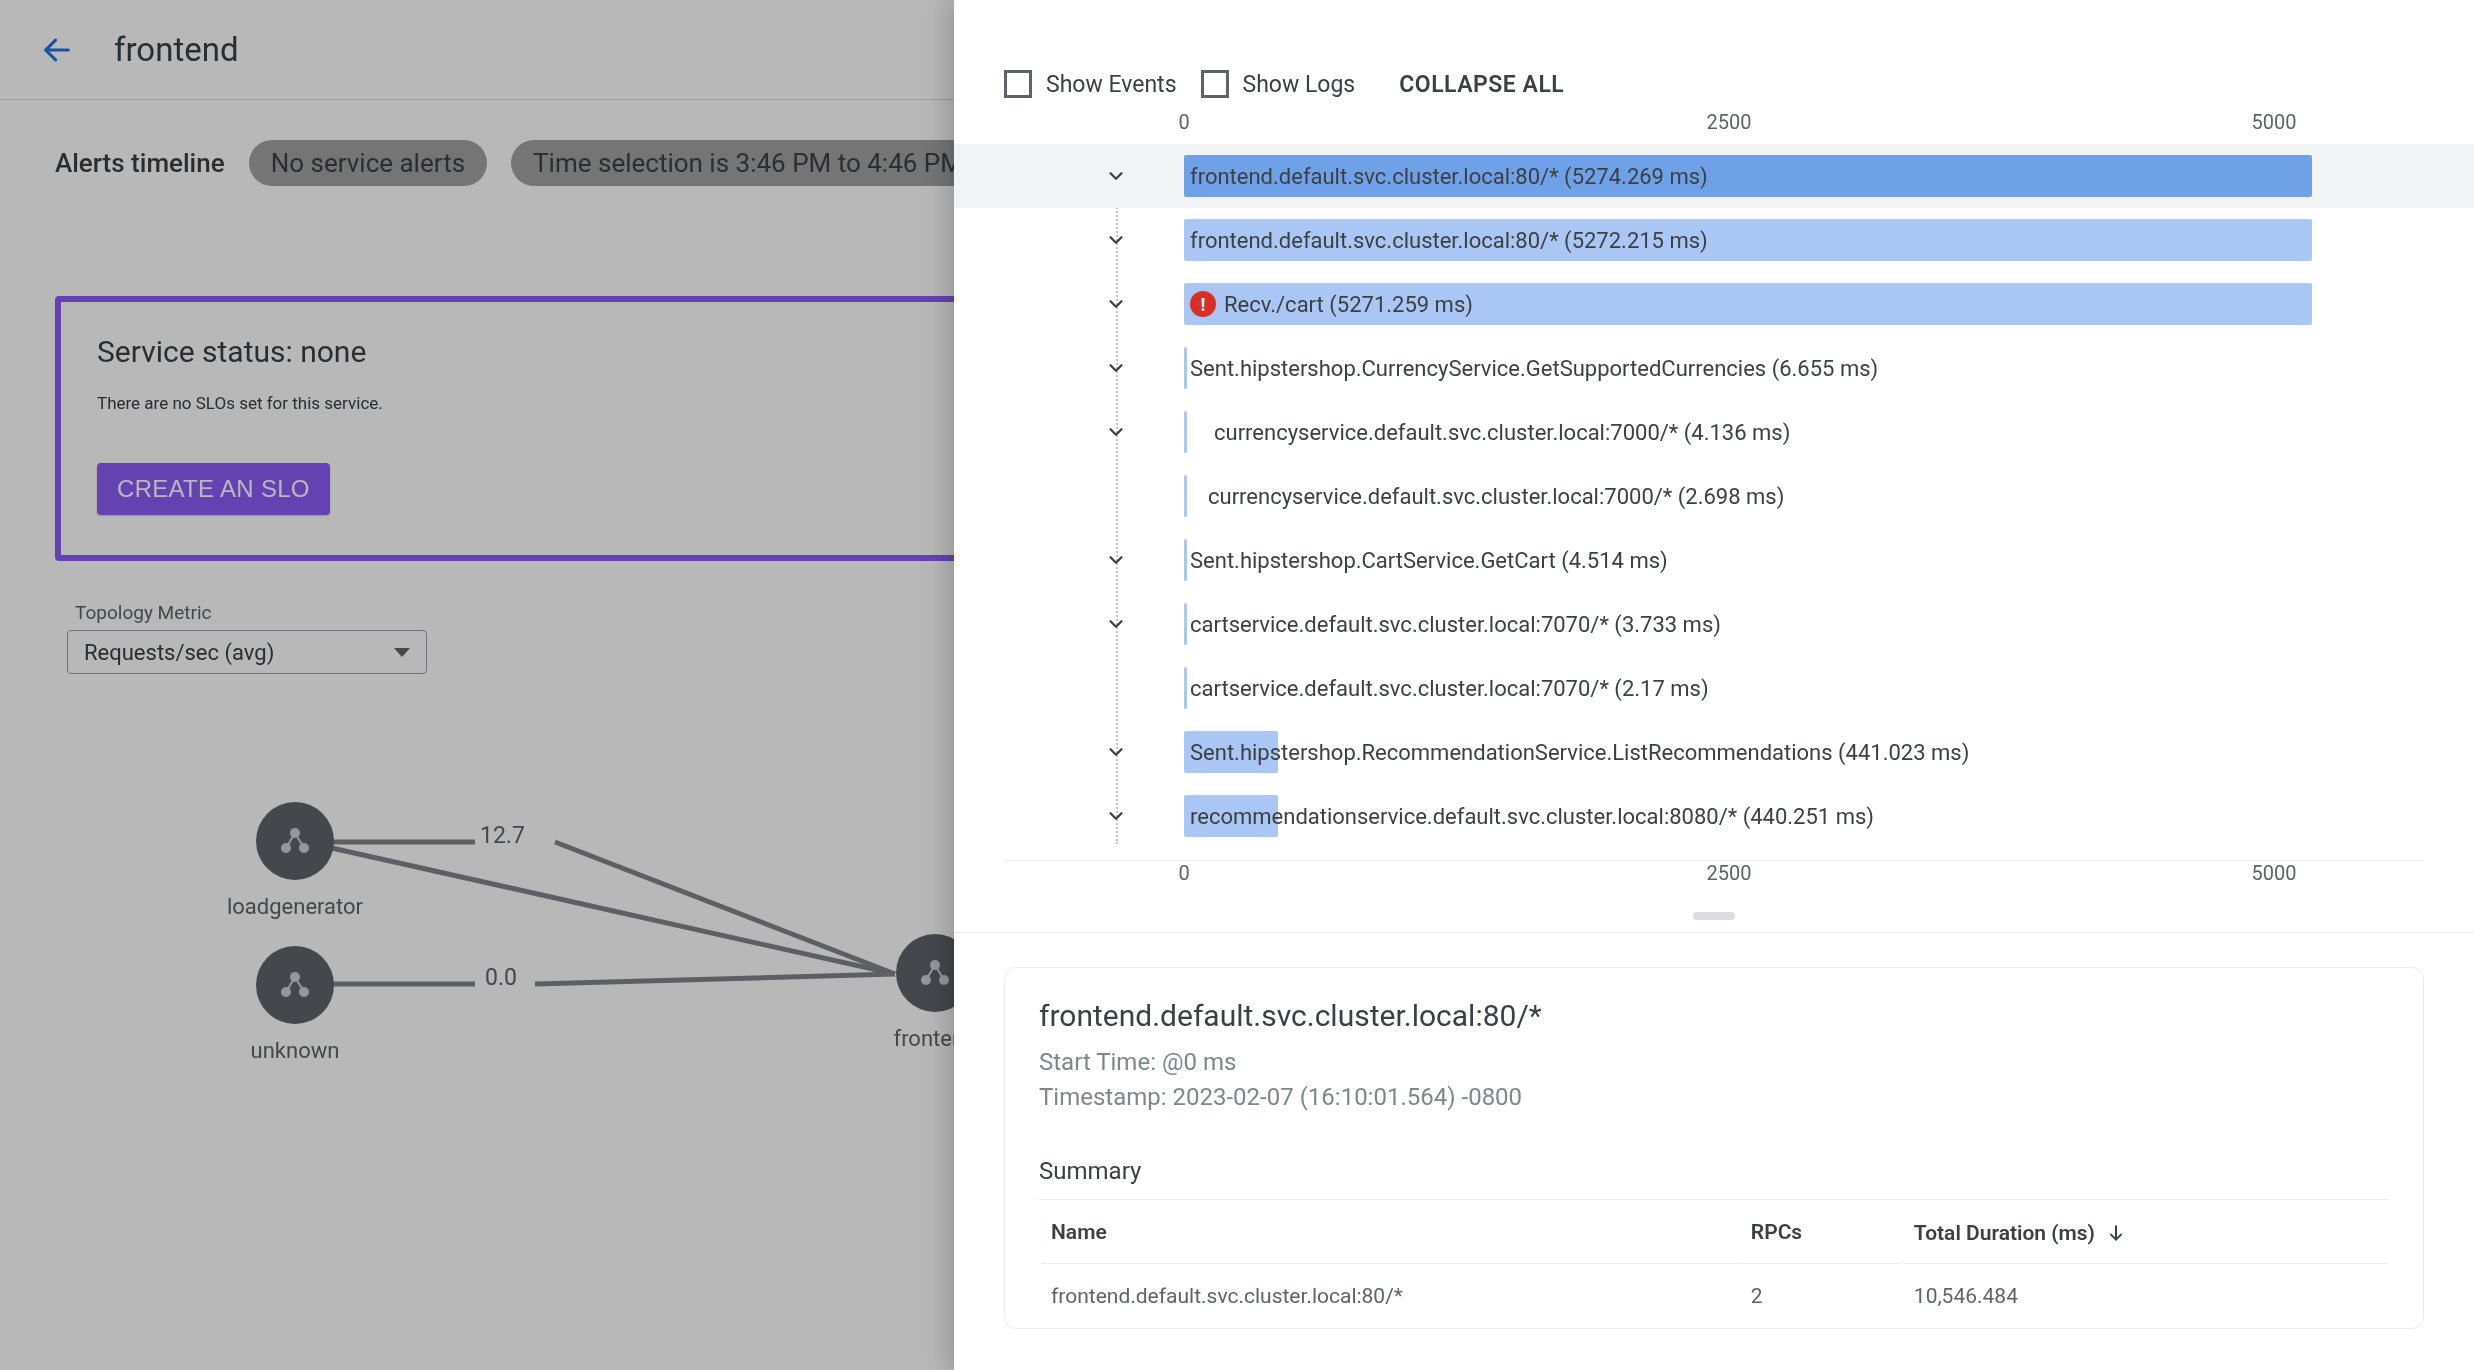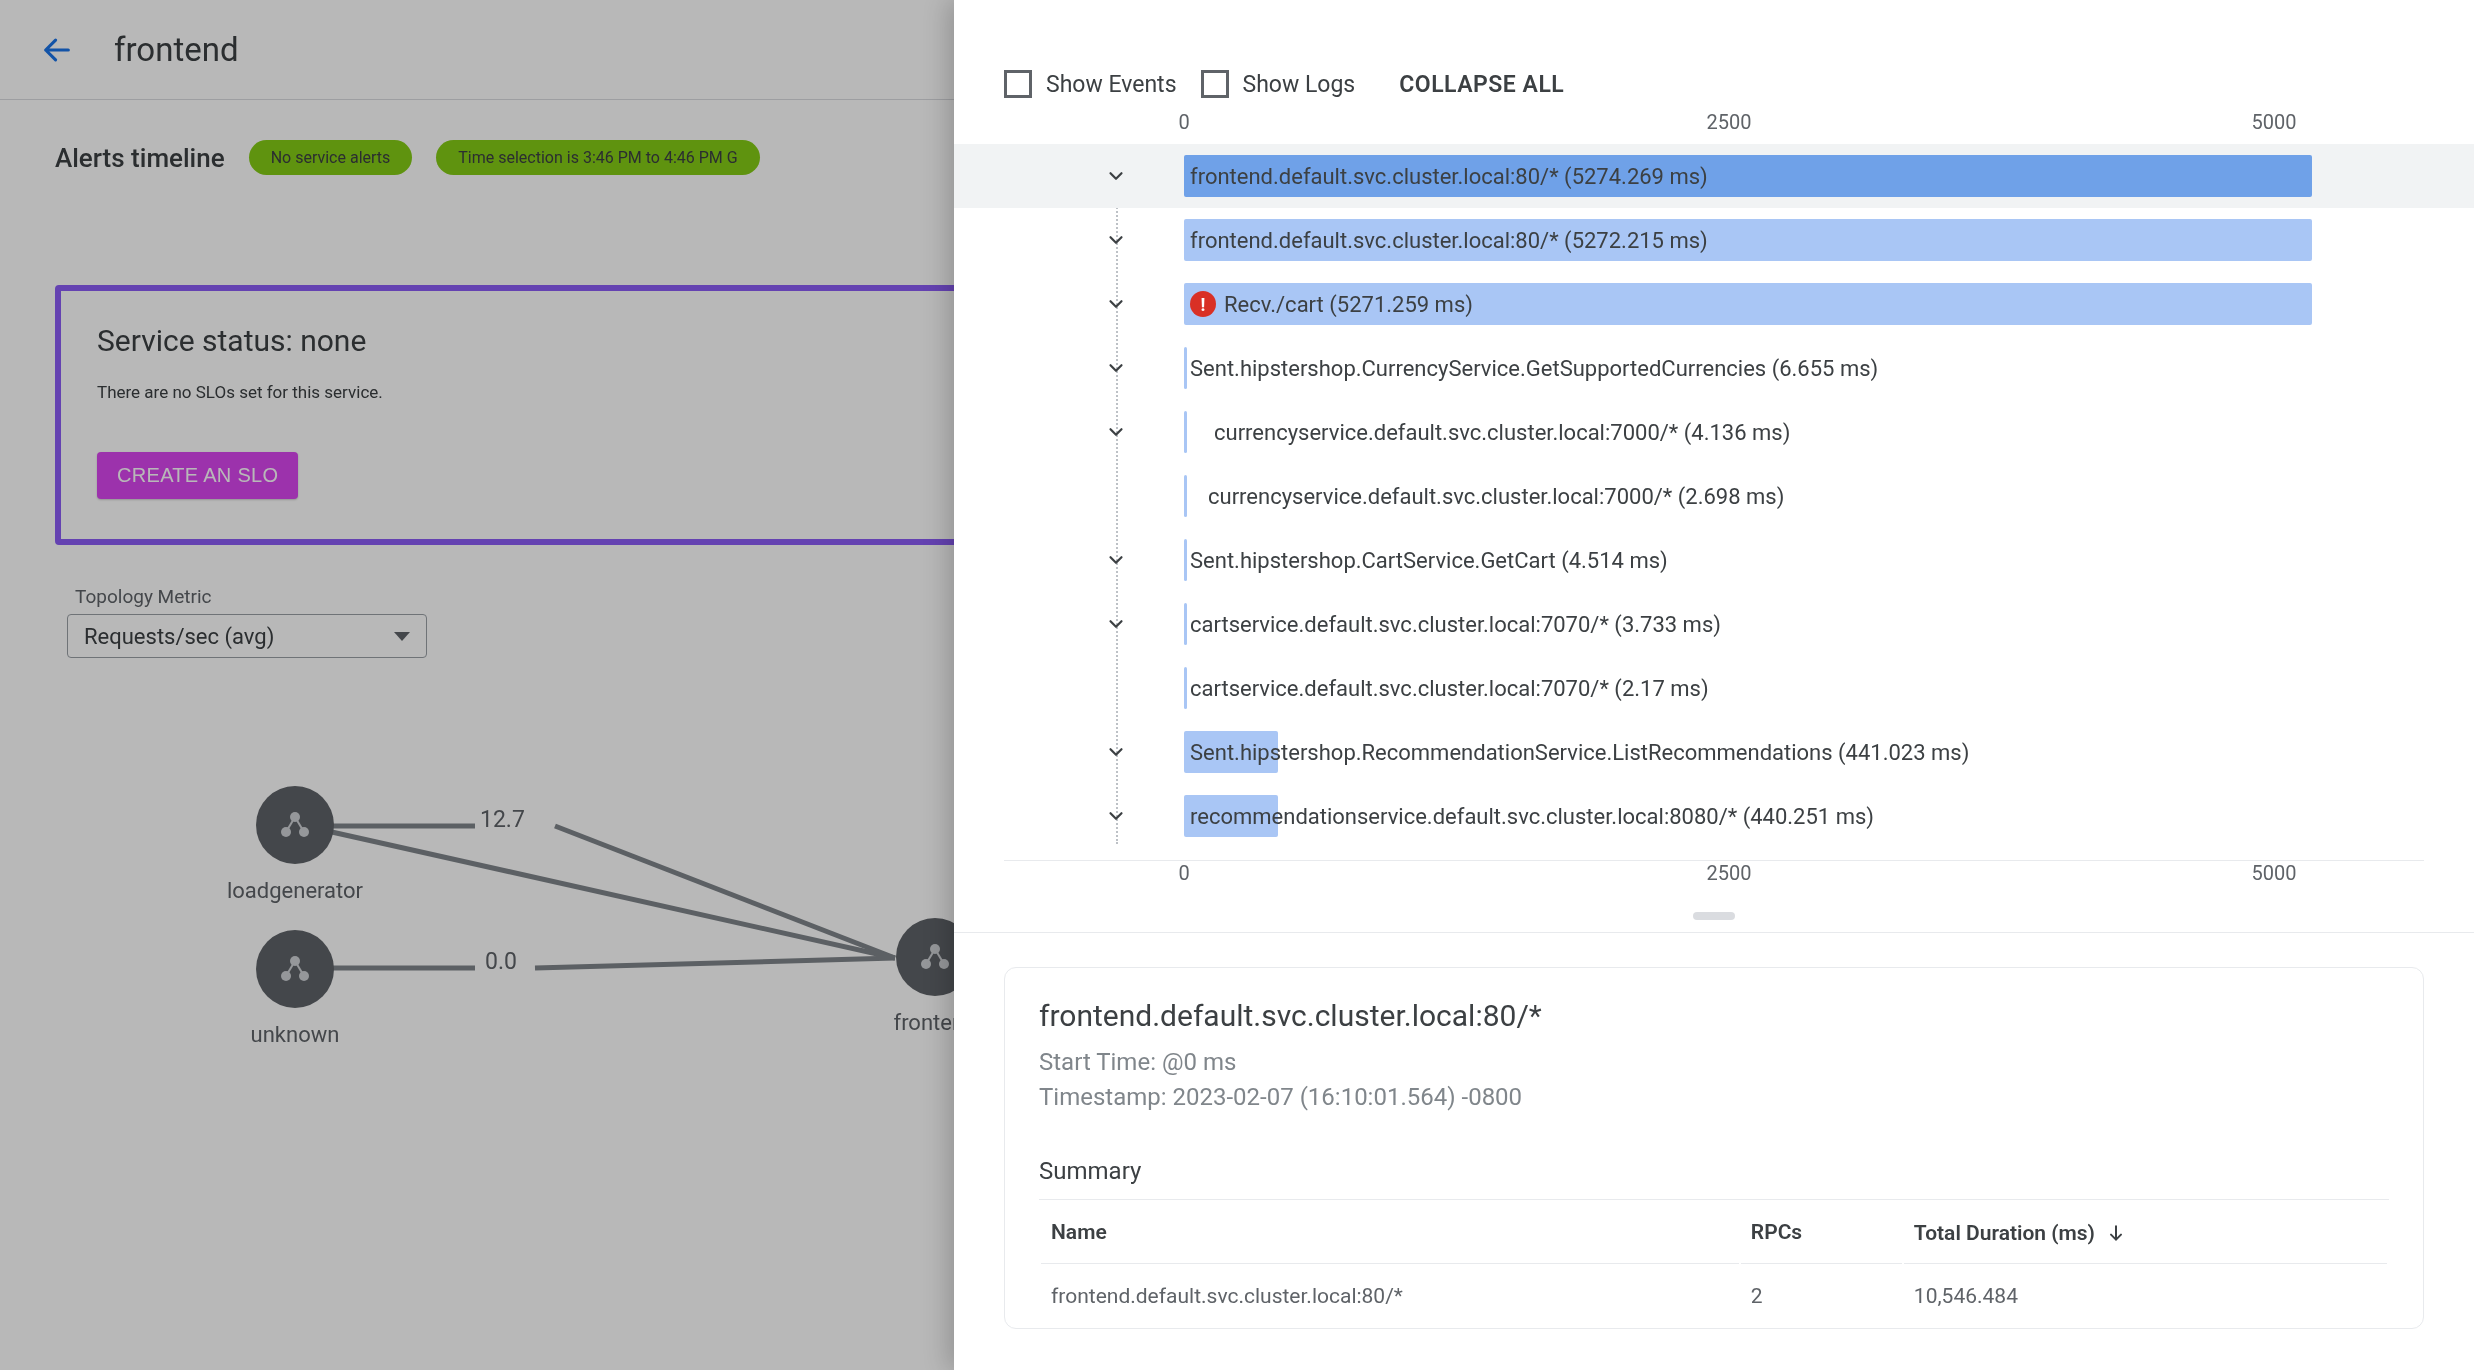--- a/index.html
+++ b/index.html
@@ -52,50 +52,50 @@
     align-items: center;
     gap: 24px;
     flex-wrap: wrap;
   }
   .alerts-title {
     font-size: 26px;
     font-weight: 500;
     color: #3c4043;
   }
   .pill {
-    background: #84cc16;
+    background: #a3a3a3;
     border-radius: 999px;
     padding: 8px 22px;
-    font-size: 16px;
+    font-size: 26px;
     color: #3c4043;
   }
   .status-card {
     border: 6px solid #8b5cf6;
     border-radius: 4px;
     margin-top: 110px;
     padding: 32px 36px 40px 36px;
     width: 1020px;
   }
   .status-title {
     font-size: 30px;
     color: #3c4043;
     margin-bottom: 24px;
   }
   .status-desc {
     font-size: 17px;
     color: #3c4043;
     margin-bottom: 50px;
   }
   .create-slo-btn {
-    background: #d946ef;
+    background: #8b5cf6;
     color: #fff;
     border: none;
     border-radius: 4px;
     padding: 12px 20px;
-    font-size: 20px;
+    font-size: 24px;
     font-weight: 500;
     letter-spacing: .3px;
     box-shadow: 0 1px 2px rgba(0,0,0,.2);
   }
   .topo-label {
     font-size: 19px;
     color: #5f6368;
     margin-top: 40px;
     margin-left: 20px;
   }

